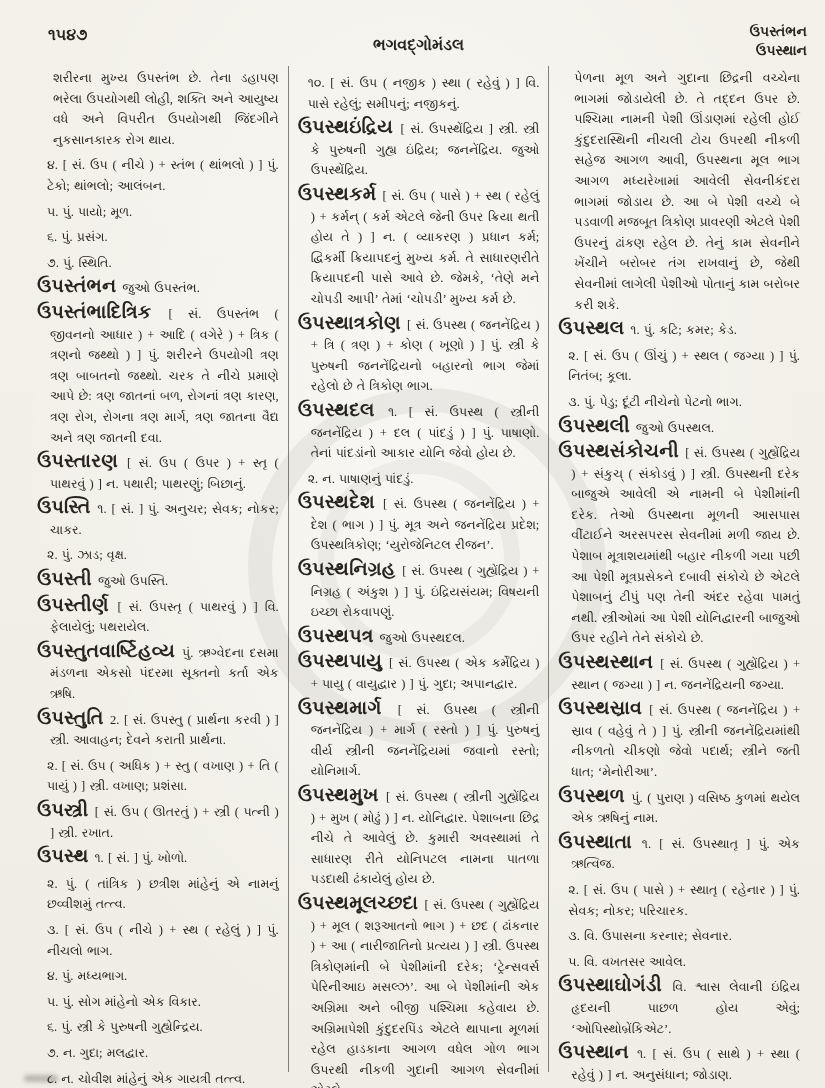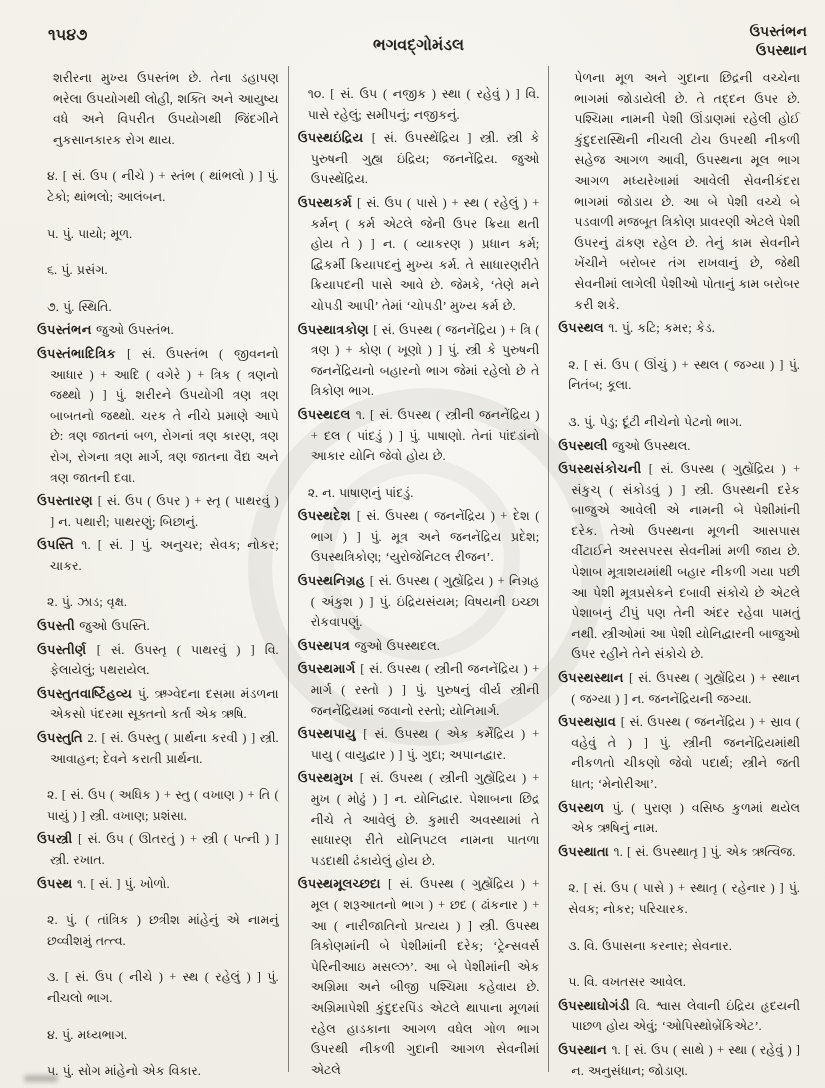--- a/index.html
+++ b/index.html
@@ -30,22 +30,22 @@
     padding:2px 9px 0 9px;
     font-size:12.6px;line-height:20.6px;
   }
   .col-divider{
     width:1px;background:rgba(40,35,30,.55);
     margin:0;align-self:stretch;
   }
   .para{text-align:justify;word-spacing:1px;}
   .para.cont{margin-top:0;margin-left:16px;}
   .para.entry{padding-left:13px;text-indent:-13px;margin-top:3px;}
-  .para.sub{padding-left:10px;margin-top:16px;}
-  .head{font-weight:bold;font-size:13px;letter-spacing:.2px;}
+  .para.sub{padding-left:10px;margin-top:5px;}
+  .head{font-weight:bold;font-size:19px;letter-spacing:.2px;}
   .watermark{
     position:absolute;left:248px;top:388px;width:310px;height:310px;
     border:24px solid rgba(120,115,105,.10);border-radius:50%;
     pointer-events:none;
   }
   .watermark-inner{
     position:absolute;left:46px;top:46px;width:170px;height:170px;
     border:16px solid rgba(120,115,105,.08);border-radius:50%;
   }
   .footer-smudge{
@@ -103,22 +103,22 @@
     <div class="col">
         <div class="para sub"><span>૧૦. [ સં. ઉપ ( નજીક ) સ્થા ( રહેવું ) ] વિ. પાસે રહેલું; સમીપનું; નજીકનું.</span></div>
         <div class="para entry"><span class="head">ઉપસ્થઇંદ્રિય </span><span>[ સં. ઉપસ્થેંદ્રિય ] સ્ત્રી. સ્ત્રી કે પુરુષની ગુહ્ય ઇંદ્રિય; જનનેંદ્રિય. જુઓ ઉપસ્થેંદ્રિય.</span></div>
         <div class="para entry"><span class="head">ઉપસ્થકર્મ </span><span>[ સં. ઉપ ( પાસે ) + સ્થ ( રહેલું ) + કર્મન્ ( કર્મ એટલે જેની ઉપર ક્રિયા થતી હોય તે ) ] ન. ( વ્યાકરણ ) પ્રધાન કર્મ; દ્વિકર્મી ક્રિયાપદનું મુખ્ય કર્મ. તે સાધારણરીતે ક્રિયાપદની પાસે આવે છે. જેમકે, ‘તેણે મને ચોપડી આપી’ તેમાં ‘ચોપડી’ મુખ્ય કર્મ છે.</span></div>
         <div class="para entry"><span class="head">ઉપસ્થાત્રકોણ </span><span>[ સં. ઉપસ્થ ( જનનેંદ્રિય ) + ત્રિ ( ત્રણ ) + કોણ ( ખૂણો ) ] પું. સ્ત્રી કે પુરુષની જનનેંદ્રિયનો બહારનો ભાગ જેમાં રહેલો છે તે ત્રિકોણ ભાગ.</span></div>
         <div class="para entry"><span class="head">ઉપસ્થદલ </span><span>૧. [ સં. ઉપસ્થ ( સ્ત્રીની જનનેંદ્રિય ) + દલ ( પાંદડું ) ] પું. પાષાણો. તેનાં પાંદડાંનો આકાર યોનિ જેવો હોય છે.</span></div>
         <div class="para sub"><span>૨. ન. પાષાણનું પાંદડું.</span></div>
         <div class="para entry"><span class="head">ઉપસ્થદેશ </span><span>[ સં. ઉપસ્થ ( જનનેંદ્રિય ) + દેશ ( ભાગ ) ] પું. મૂત્ર અને જનનેંદ્રિય પ્રદેશ; ઉપસ્થત્રિકોણ; ‘યુરોજેનિટલ રીજન’.</span></div>
         <div class="para entry"><span class="head">ઉપસ્થનિગ્રહ </span><span>[ સં. ઉપસ્થ ( ગુહ્યેંદ્રિય ) + નિગ્રહ ( અંકુશ ) ] પું. ઇંદ્રિયસંયમ; વિષયની ઇચ્છા રોકવાપણું.</span></div>
         <div class="para entry"><span class="head">ઉપસ્થપત્ર </span><span>જુઓ ઉપસ્થદલ.</span></div>
+        <div class="para entry"><span class="head">ઉપસ્થપાયુ </span><span>[ સં. ઉપસ્થ ( એક કર્મેંદ્રિય ) + પાયુ ( વાયુદ્વાર ) ] પું. ગુદા; અપાનદ્વાર.</span></div>
         <div class="para entry"><span class="head">ઉપસ્થમાર્ગ </span><span>[ સં. ઉપસ્થ ( સ્ત્રીની જનનેંદ્રિય ) + માર્ગ ( રસ્તો ) ] પું. પુરુષનું વીર્ય સ્ત્રીની જનનેંદ્રિયમાં જવાનો રસ્તો; યોનિમાર્ગ.</span></div>
-        <div class="para entry"><span class="head">ઉપસ્થપાયુ </span><span>[ સં. ઉપસ્થ ( એક કર્મેંદ્રિય ) + પાયુ ( વાયુદ્વાર ) ] પું. ગુદા; અપાનદ્વાર.</span></div>
         <div class="para entry"><span class="head">ઉપસ્થમુખ </span><span>[ સં. ઉપસ્થ ( સ્ત્રીની ગુહ્યેંદ્રિય ) + મુખ ( મોઢું ) ] ન. યોનિદ્વાર. પેશાબના છિદ્ર નીચે તે આવેલું છે. કુમારી અવસ્થામાં તે સાધારણ રીતે યોનિપટલ નામના પાતળા પડદાથી ઢંકાયેલું હોય છે.</span></div>
         <div class="para entry"><span class="head">ઉપસ્થમૂલચ્છદા </span><span>[ સં. ઉપસ્થ ( ગુહ્યેંદ્રિય ) + મૂલ ( શરૂઆતનો ભાગ ) + છદ ( ઢાંકનાર ) + આ ( નારીજાતિનો પ્રત્યય ) ] સ્ત્રી. ઉપસ્થ ત્રિકોણમાંની બે પેશીમાંની દરેક; ‘ટ્રેન્સવર્સ પેરિનીઆઇ મસલ્ઝ’. આ બે પેશીમાંની એક અગ્રિમા અને બીજી પશ્ચિમા કહેવાય છે. અગ્રિમાપેશી કુંદુદરપિંડ એટલે થાપાના મૂળમાં રહેલ હાડકાના આગળ વધેલ ગોળ ભાગ ઉપરથી નીકળી ગુદાની આગળ સેવનીમાં એટલે</span></div>
       </div>
     <div class="col-divider"></div>
     <div class="col">
         <div class="para cont"><span>પેળના મૂળ અને ગુદાના છિદ્રની વચ્ચેના ભાગમાં જોડાયેલી છે. તે તદ્દન ઉપર છે. પશ્ચિમા નામની પેશી ઊંડાણમાં રહેલી હોઈ કુંદુદરાસ્થિની નીચલી ટોચ ઉપરથી નીકળી સહેજ આગળ આવી, ઉપસ્થના મૂલ ભાગ આગળ મધ્યરેખામાં આવેલી સેવનીકંદરા ભાગમાં જોડાય છે. આ બે પેશી વચ્ચે બે પડવાળી મજબૂત ત્રિકોણ પ્રાવરણી એટલે પેશી ઉપરનું ઢાંકણ રહેલ છે. તેનું કામ સેવનીને ખેંચીને બરોબર તંગ રાખવાનું છે, જેથી સેવનીમાં લાગેલી પેશીઓ પોતાનું કામ બરોબર કરી શકે.</span></div>
         <div class="para entry"><span class="head">ઉપસ્થલ </span><span>૧. પું. કટિ; કમર; કેડ.</span></div>
         <div class="para sub"><span>૨. [ સં. ઉપ ( ઊંચું ) + સ્થલ ( જગ્યા ) ] પું. નિતંબ; કૂલા.</span></div>
         <div class="para sub"><span>૩. પું. પેડુ; દૂંટી નીચેનો પેટનો ભાગ.</span></div>
         <div class="para entry"><span class="head">ઉપસ્થલી </span><span>જુઓ ઉપસ્થલ.</span></div>

